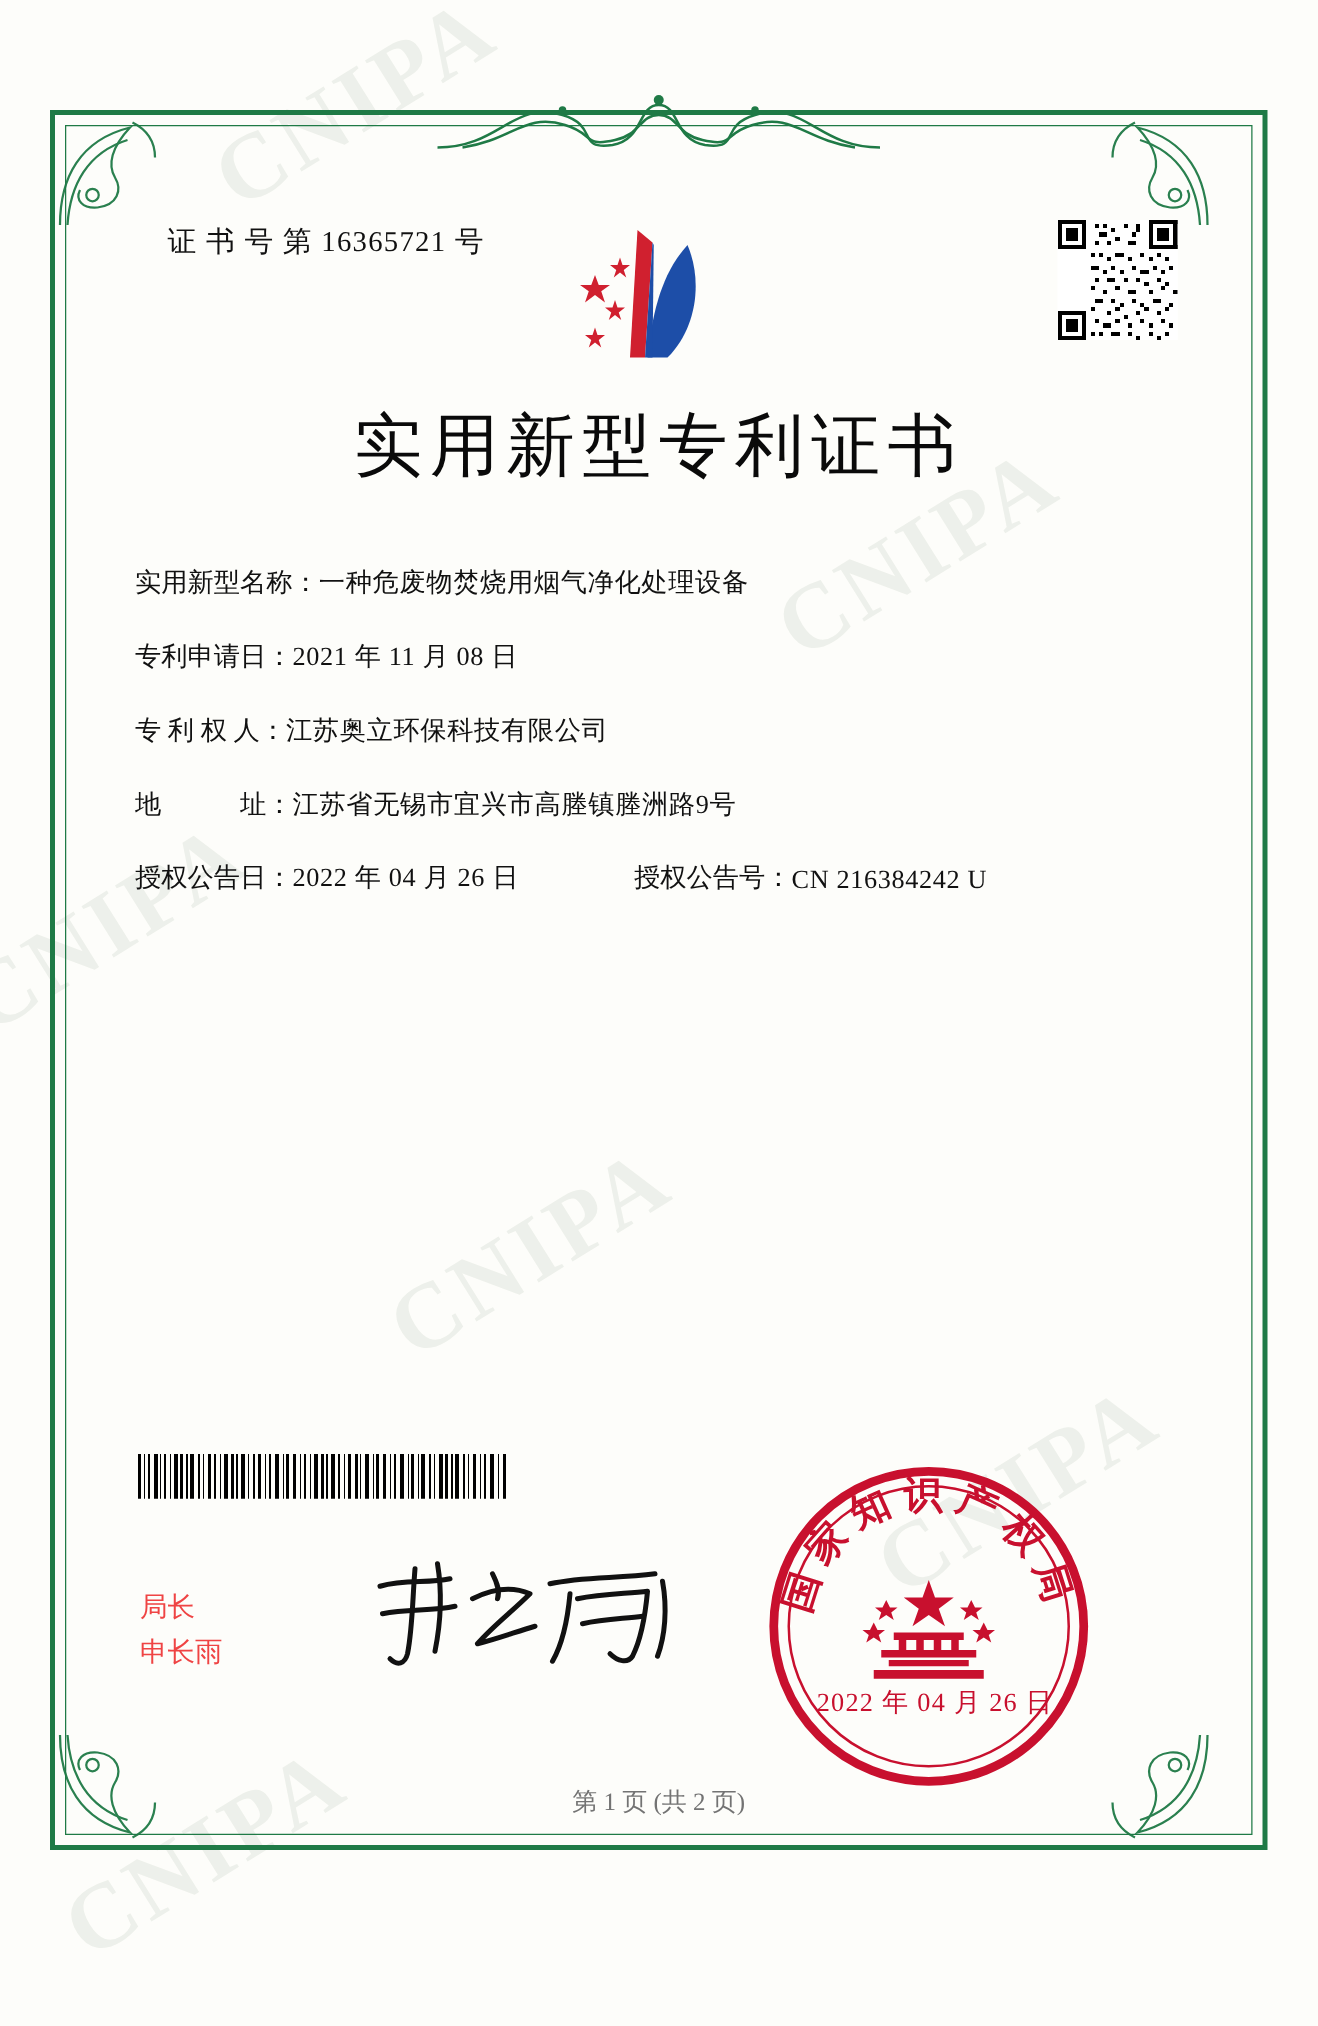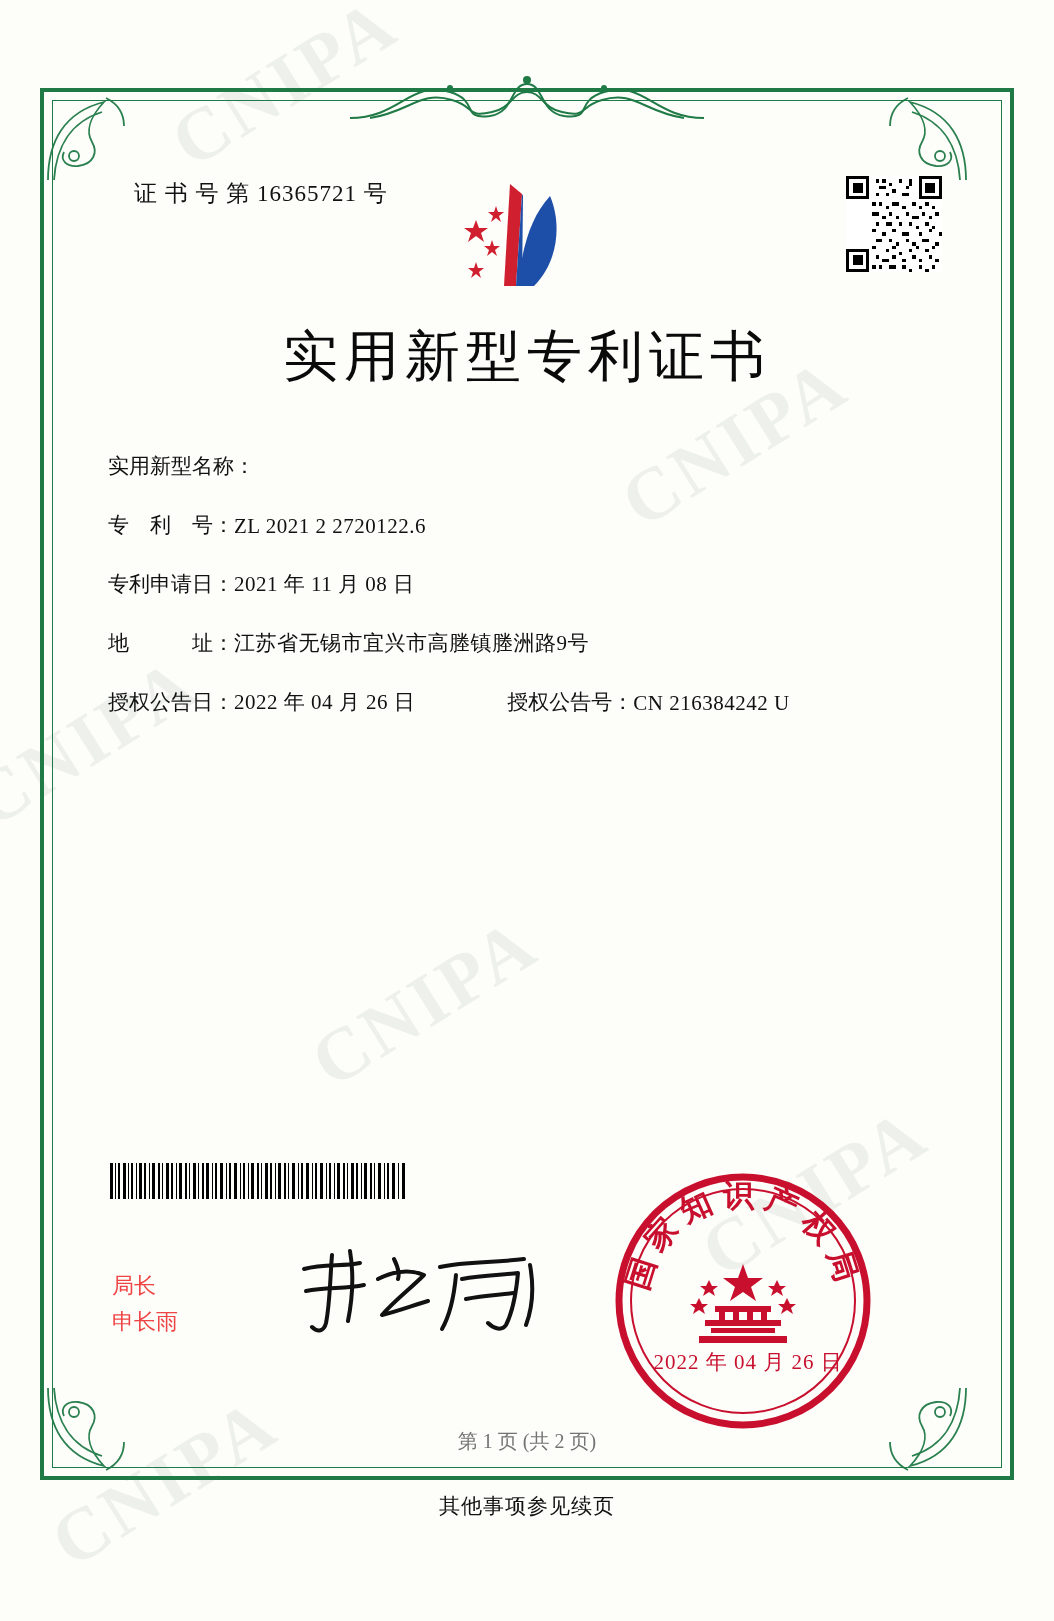--- a/index.html
+++ b/index.html
@@ -385,28 +385,29 @@
           <rect x="26" y="27" width="1" height="1"></rect>
       </g>
     </svg>
   </div>
 
   <div class="title">实用新型专利证书</div>
 
   <div class="fields">
     <div class="field-row">
       <span class="f-label">实用新型名称：</span>
-    </div>
-    <div class="field-row">
-      <span class="f-label">专　利　号：</span>
-      <span class="f-value">ZL 2021 2 2720122.6</span>
+      <span class="f-value">一种危废物焚烧用烟气净化处理设备</span>
     </div>
     <div class="field-row">
       <span class="f-label">专利申请日：</span>
       <span class="f-value">2021 年 11 月 08 日</span>
+    </div>
+    <div class="field-row">
+      <span class="f-label">专 利 权 人：</span>
+      <span class="f-value">江苏奥立环保科技有限公司</span>
     </div>
     <div class="field-row">
       <span class="f-label">地　　　址：</span>
       <span class="f-value">江苏省无锡市宜兴市高塍镇塍洲路9号</span>
     </div>
     <div class="field-row double">
       <span class="f-label">授权公告日：</span>
       <span class="f-value">2022 年 04 月 26 日</span>
       <span class="f-gap"></span>
       <span class="f-label">授权公告号：</span>
@@ -537,14 +538,13 @@
         <rect x="-10" y="2" width="6" height="9"></rect>
         <rect x="4" y="2" width="6" height="9"></rect>
         <rect x="18" y="2" width="6" height="9"></rect>
       </g>
       <text x="131" y="228" text-anchor="middle" font-family="'Liberation Serif', serif" font-size="17" fill="#c8102e" letter-spacing="3"></text>
     </svg>
   </div>
   <div class="seal-date">2022 年 04 月 26 日</div>
 
   <div class="page-num">第 1 页 (共 2 页)</div>
-  <div class="footnote">其他事项参见续页</div>
 </div>
 
 </body></html>

